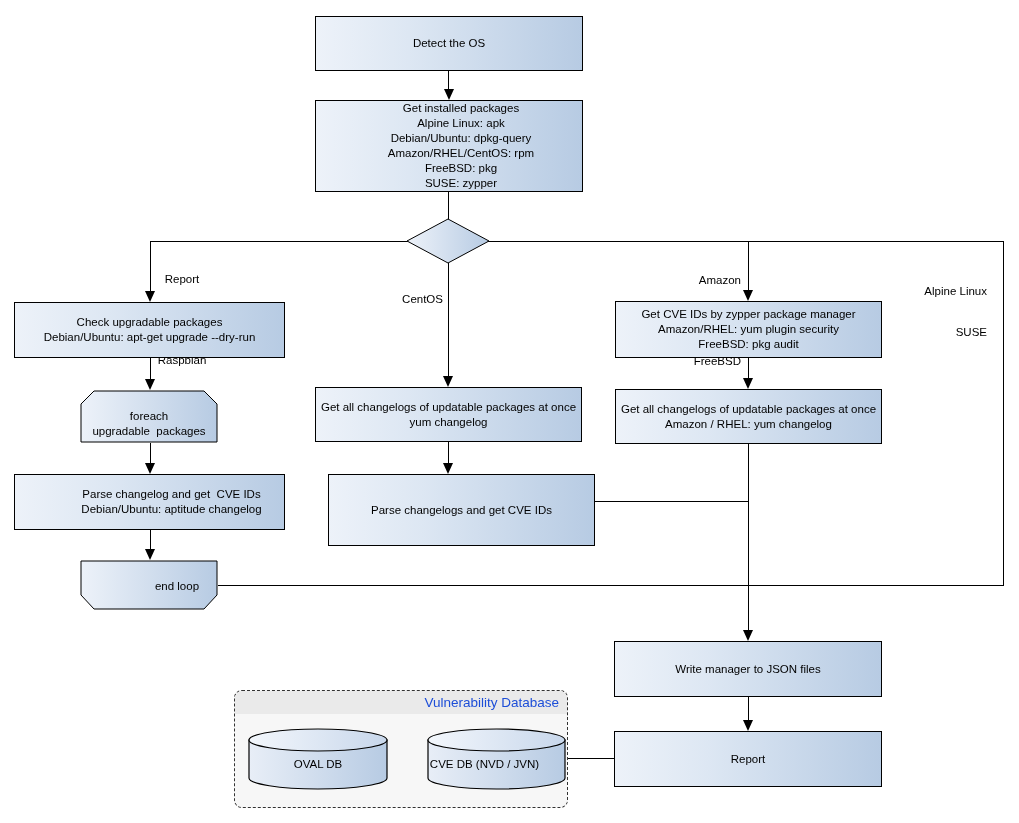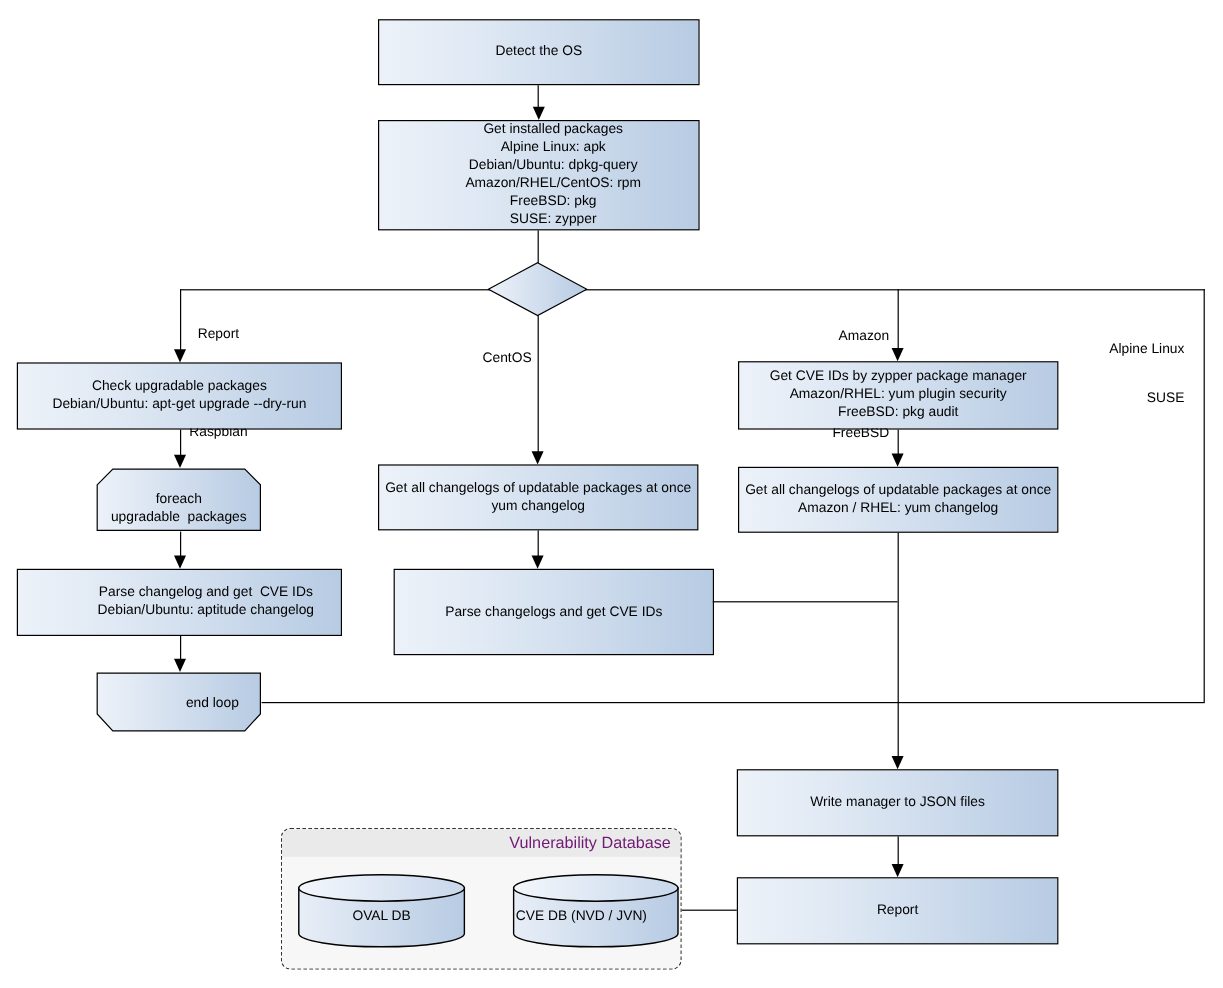--- a/index.html
+++ b/index.html
@@ -32,21 +32,21 @@
   .branch-label{
     position:absolute;font-size:11.5px;line-height:13.5px;white-space:pre;
   }
   .vdb{
     position:absolute;left:234px;top:690px;width:334px;height:118px;box-sizing:border-box;
     border:1.5px dashed #333;border-radius:8px;background:#f7f7f7;overflow:hidden;
   }
   .vdb-header{
     position:absolute;left:0;top:0;right:0;height:23px;background:#eaeaea;
     display:flex;align-items:center;justify-content:flex-end;
-    font-size:13.5px;color:#701a75;padding-right:8px;
+    font-size:13.5px;color:#1d4ed8;padding-right:8px;
   }
   .cyl{position:absolute;width:140px;height:64px;}
   .cyl .shape-label{left:0;top:12px;width:100%;height:48px;}
 </style>
 </head>
 <body>
 
 <div id="canvas">
 
   <div class="vline" style="left:448px;top:71px;height:20px;"></div>

